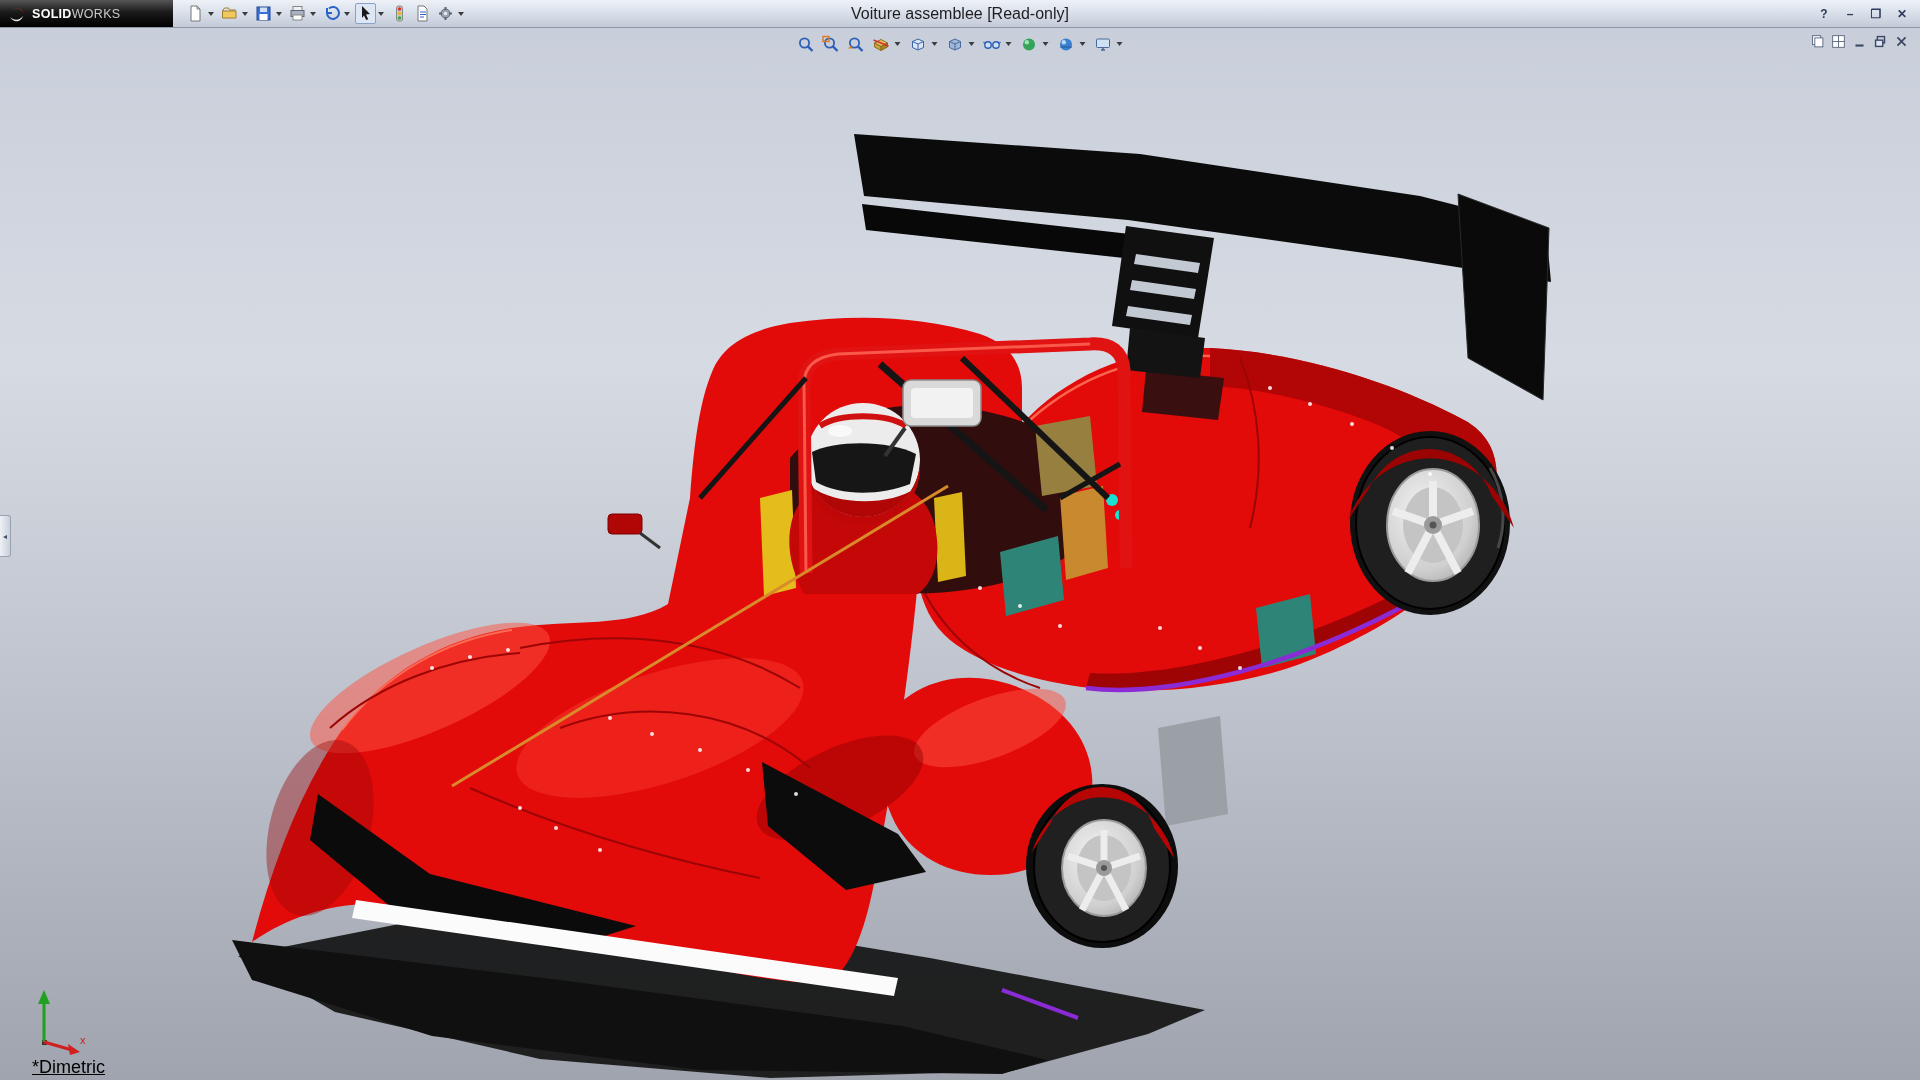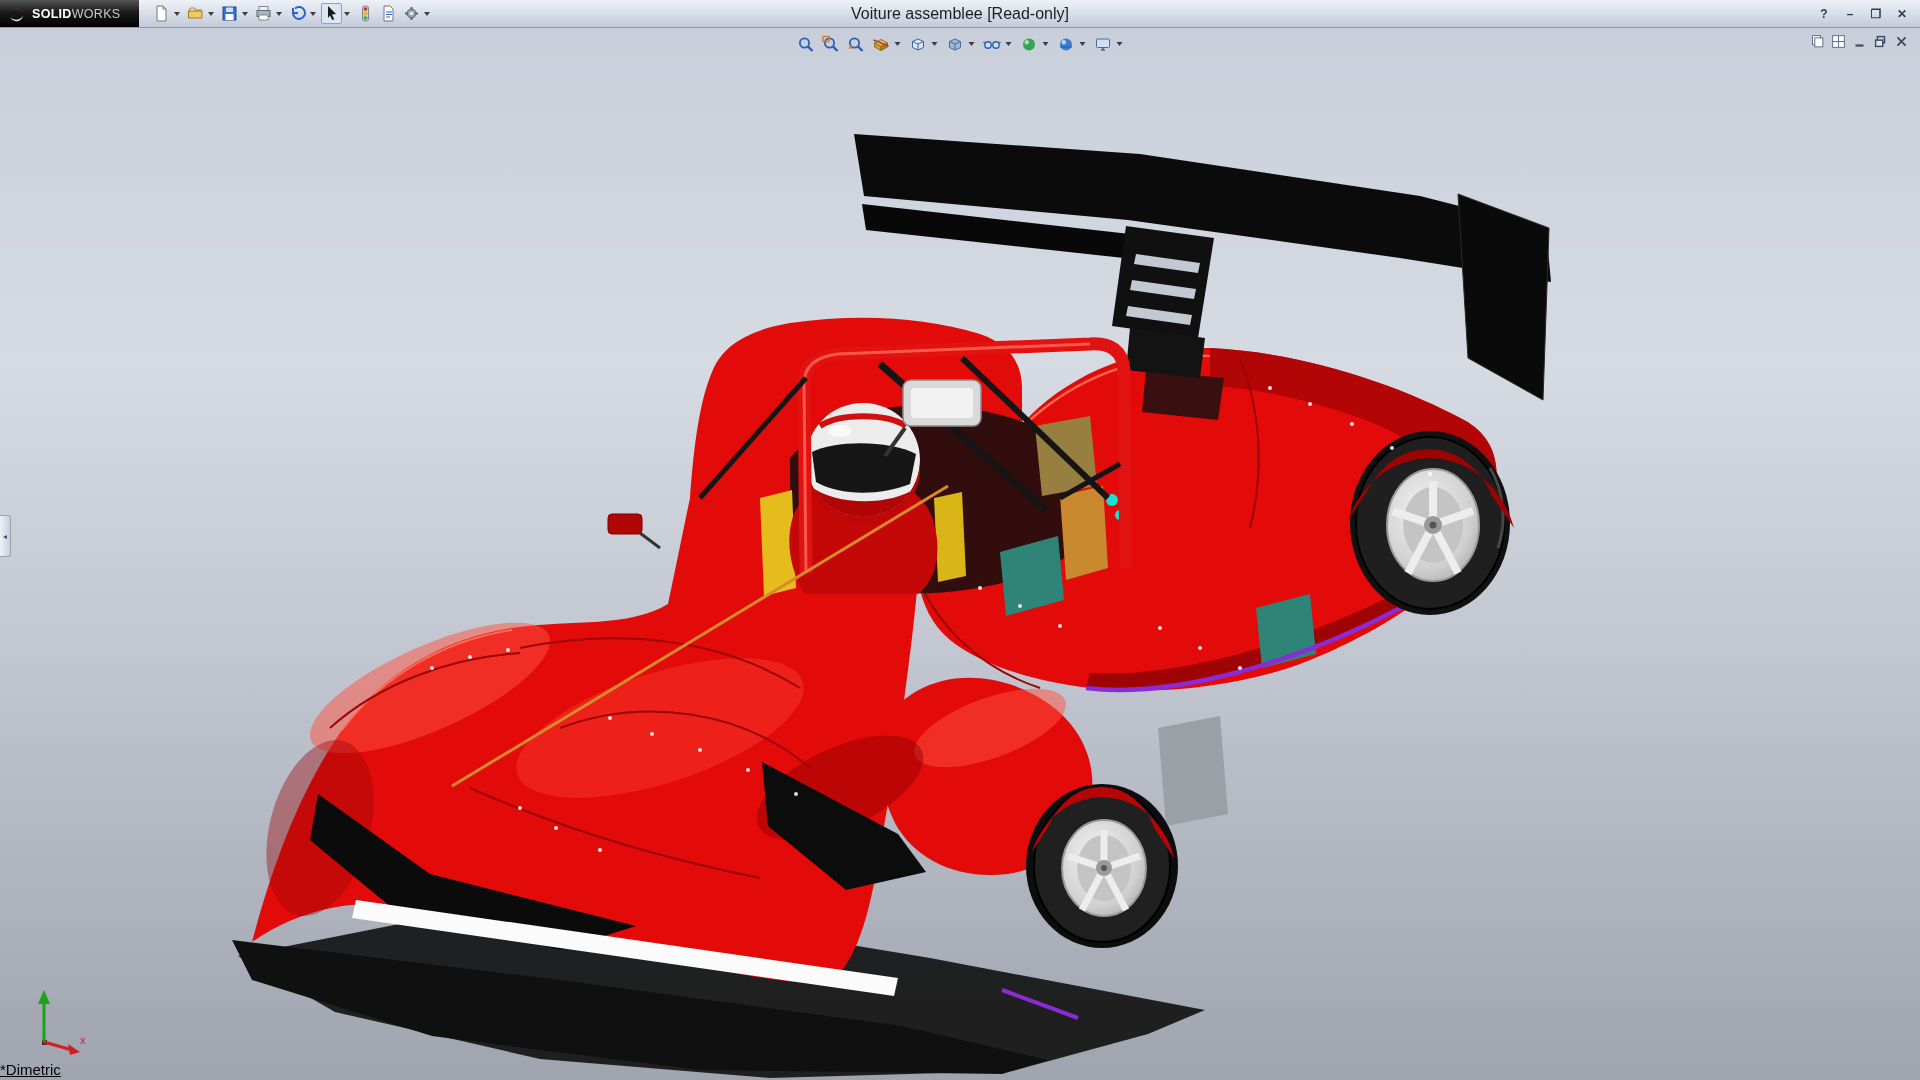--- a/index.html
+++ b/index.html
@@ -10,21 +10,21 @@
     user-select:none;
   }
   
   .titlebar{
     height:28px;width:1920px;
     background:linear-gradient(var(--titlebar-top,#eef2f8),#d6dde8 55%,var(--titlebar-bottom,#c3cbd8));
     border-bottom:1px solid #8f98a8;
     display:flex;align-items:center;position:relative;box-sizing:border-box;
   }
   .logo{
-    height:100%;width:139px;flex:0 0 auto;
+    height:100%;width:173px;flex:0 0 auto;
     background:linear-gradient(#555 0%,#1a1a1a 45%,#000 100%);
     display:flex;align-items:center;gap:6px;padding-left:8px;box-sizing:border-box;
   }
   .brand{color:#fff;font-size:12.5px;letter-spacing:.3px;white-space:nowrap;}
   .brand .b1{font-weight:bold;color:#ffffff;}
   .brand .b2{font-weight:normal;color:#c9c9c9;}
   .tb{display:flex;align-items:center;margin-left:12px;gap:2px;}
   .tb-btn{width:21px;height:21px;display:flex;align-items:center;justify-content:center;border-radius:2px;}
   .tb-btn.active{background:#dce6f5;border:1px solid #8aa0c4;box-sizing:border-box;}
   .dd{width:0;height:0;border-left:3px solid transparent;border-right:3px solid transparent;border-top:4px solid #3c3c3c;margin:0 3px 0 0;}
@@ -44,22 +44,22 @@
   .docctl{position:absolute;top:5px;right:10px;display:flex;align-items:center;gap:4px;}
   .dbtn{width:17px;height:16px;display:flex;align-items:center;justify-content:center;}
   .side-tab{
     position:absolute;left:0;top:487px;width:10px;height:40px;
     background:linear-gradient(90deg,#eef1f6,#c9d0da);
     border:1px solid #99a2b2;border-left:none;border-radius:0 3px 3px 0;
     display:flex;align-items:center;justify-content:center;
     font-size:8px;color:#40506a;
   }
   .orient-label{
-    position:absolute;left:0;bottom:2px;
-    font-size:15px;color:#000;text-decoration:underline;margin-top:16px;
+    position:absolute;left:32px;bottom:2px;
+    font-size:18px;color:#000;text-decoration:underline;margin-top:16px;
   }
   .triad{position:absolute;left:16px;bottom:26px;}
 </style>
 </head>
 <body>
 
 <div class="titlebar">
   <div class="logo">
     <svg width="18" height="18" viewBox="0 0 18 18">
       <path d="M2 12c4 4 10 3.5 13-1-1.5 6-9 7.5-13 1z" fill="#e8e8e8"></path>

